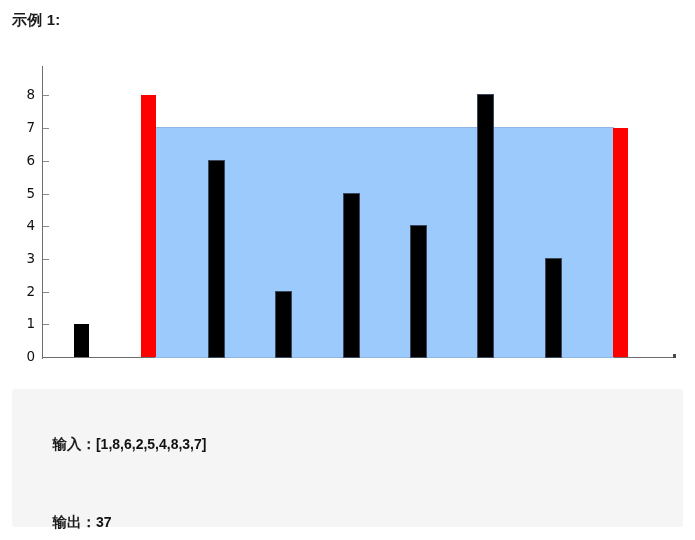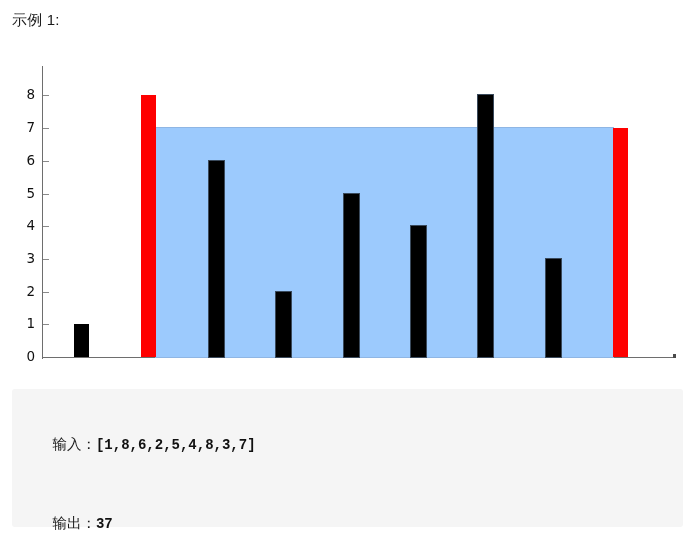--- a/index.html
+++ b/index.html
@@ -15,21 +15,21 @@
     position: relative;
     overflow: hidden;
   }
 
   
   .page-title {
     position: absolute;
     left: 12px;
     top: 11px;
     font-size: 15px;
-    font-weight: normal;
+    font-weight: bold;
     letter-spacing: 0.2px;
     color: #1a1a1a;
     text-align: center;
   }
 
   
   .chart-wrap {
     position: absolute;
     left: 0;
     top: 60px;
@@ -111,25 +111,25 @@
     padding: 16px 20px 10px 22px;
   }
   .info-line {
     font-size: 14.5px;
     line-height: 26px;
     color: #3d3d3d;
     font-family: "DejaVu Sans", sans-serif;
     white-space: pre-wrap;
   }
   .lbl {
-    font-weight: normal;
+    font-weight: bold;
     color: #1a1a1a;
   }
   .mono {
-    font-family: Liberation Mono, monospace;
+    font-family: Liberation Sans, sans-serif;
     font-weight: bold;
     color: #111111;
     font-size: 14px;
   }
 </style>
 </head>
 <body>
 
 <div class="page-title">示例 1:</div>
 

